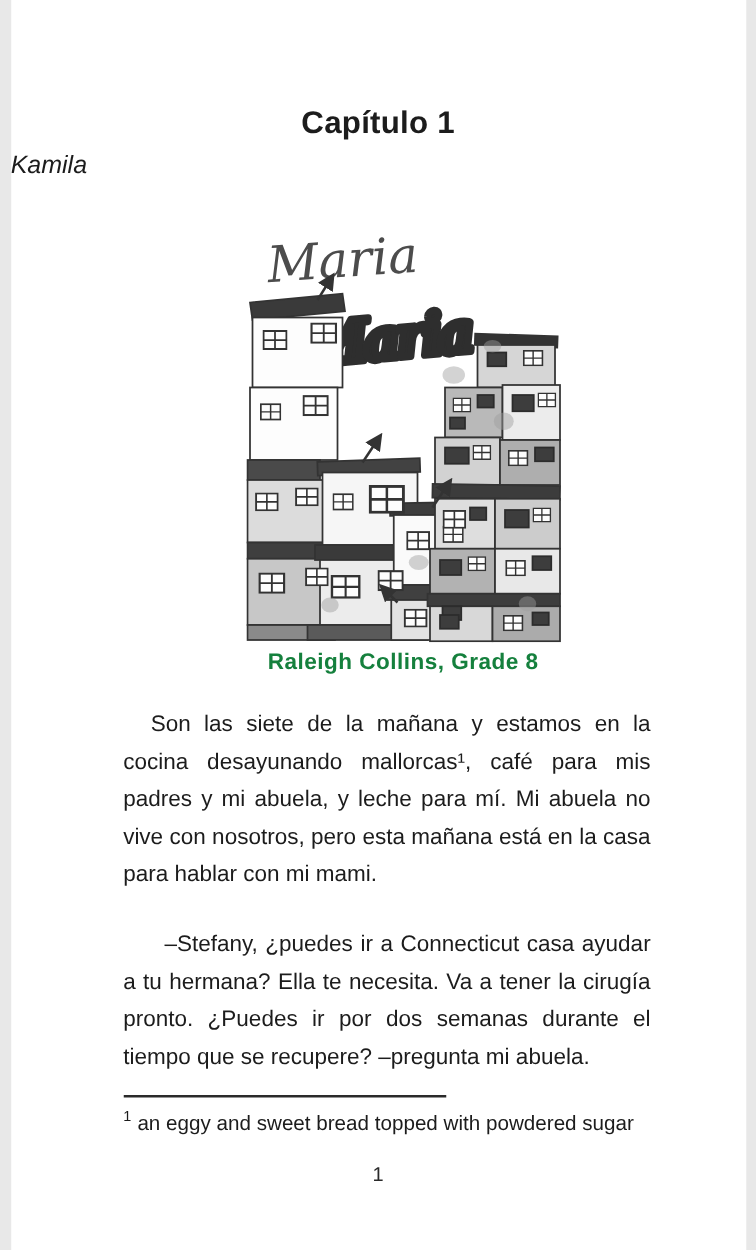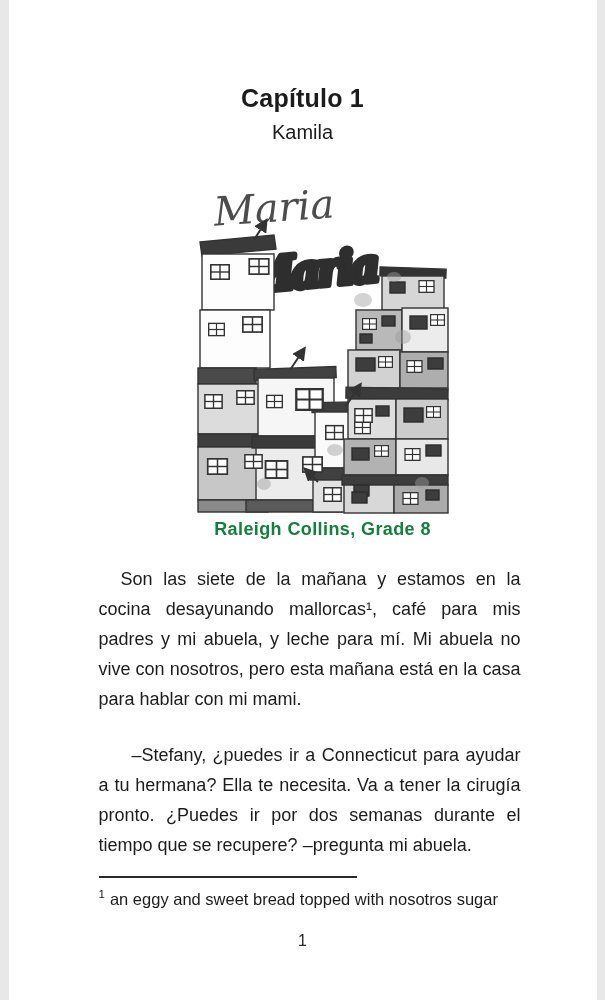--- a/index.html
+++ b/index.html
@@ -13,21 +13,21 @@
     color:#1c1c1c;
   }
   .chapter-title{
     text-align:center;
     font-weight:bold;
     font-size:25px;
     padding-top:84px;
     letter-spacing:.2px;
   }
   .chapter-subtitle{
-    text-align:center;
+    font-style:italic;
     font-size:20px;
     margin-top:8px;
   }
   figure.illustration{
     margin:38px 0 0 188px;
     width:252px;
     padding:0;
   }
   svg.drawing{display:block;width:252px;height:332px;}
   figcaption{
@@ -185,23 +185,23 @@
         <ellipse cx="224" cy="301" rx="7" ry="6"></ellipse>
         <ellipse cx="66" cy="302" rx="7" ry="6"></ellipse>
         <ellipse cx="196" cy="95" rx="7" ry="5"></ellipse>
       </g>
     </svg>
     <figcaption>Raleigh Collins, Grade 8</figcaption>
   </figure>
 
   <div class="text-block">
     <p class="para-1">Son las siete de la mañana y estamos en la cocina desayunando mallorcas¹, café para mis padres y mi abuela, y leche para mí. Mi abuela no vive con nosotros, pero esta mañana está en la casa para hablar con mi mami.</p>
-    <p class="para-2">–Stefany, ¿puedes ir a Connecticut para ayudar a tu hermana? Ella te necesita. Va a tener la cirugía pronto. ¿Puedes ir por dos semanas durante el tiempo que se recupere? –pregunta mi abuela.</p>
+    <p class="para-2">–Stefany, ¿puedes ir a Connecticut casa ayudar a tu hermana? Ella te necesita. Va a tener la cirugía pronto. ¿Puedes ir por dos semanas durante el tiempo que se recupere? –pregunta mi abuela.</p>
   </div>
 
   <hr class="footnote-rule">
   <div class="footnote">
-    <sup>1</sup><span class="fn-text">an eggy and sweet bread topped with nosotros sugar</span>
+    <sup>1</sup><span class="fn-text">an eggy and sweet bread topped with powdered sugar</span>
   </div>
 
   <div class="page-number">1</div>
 
 </div>
 
 </body></html>

